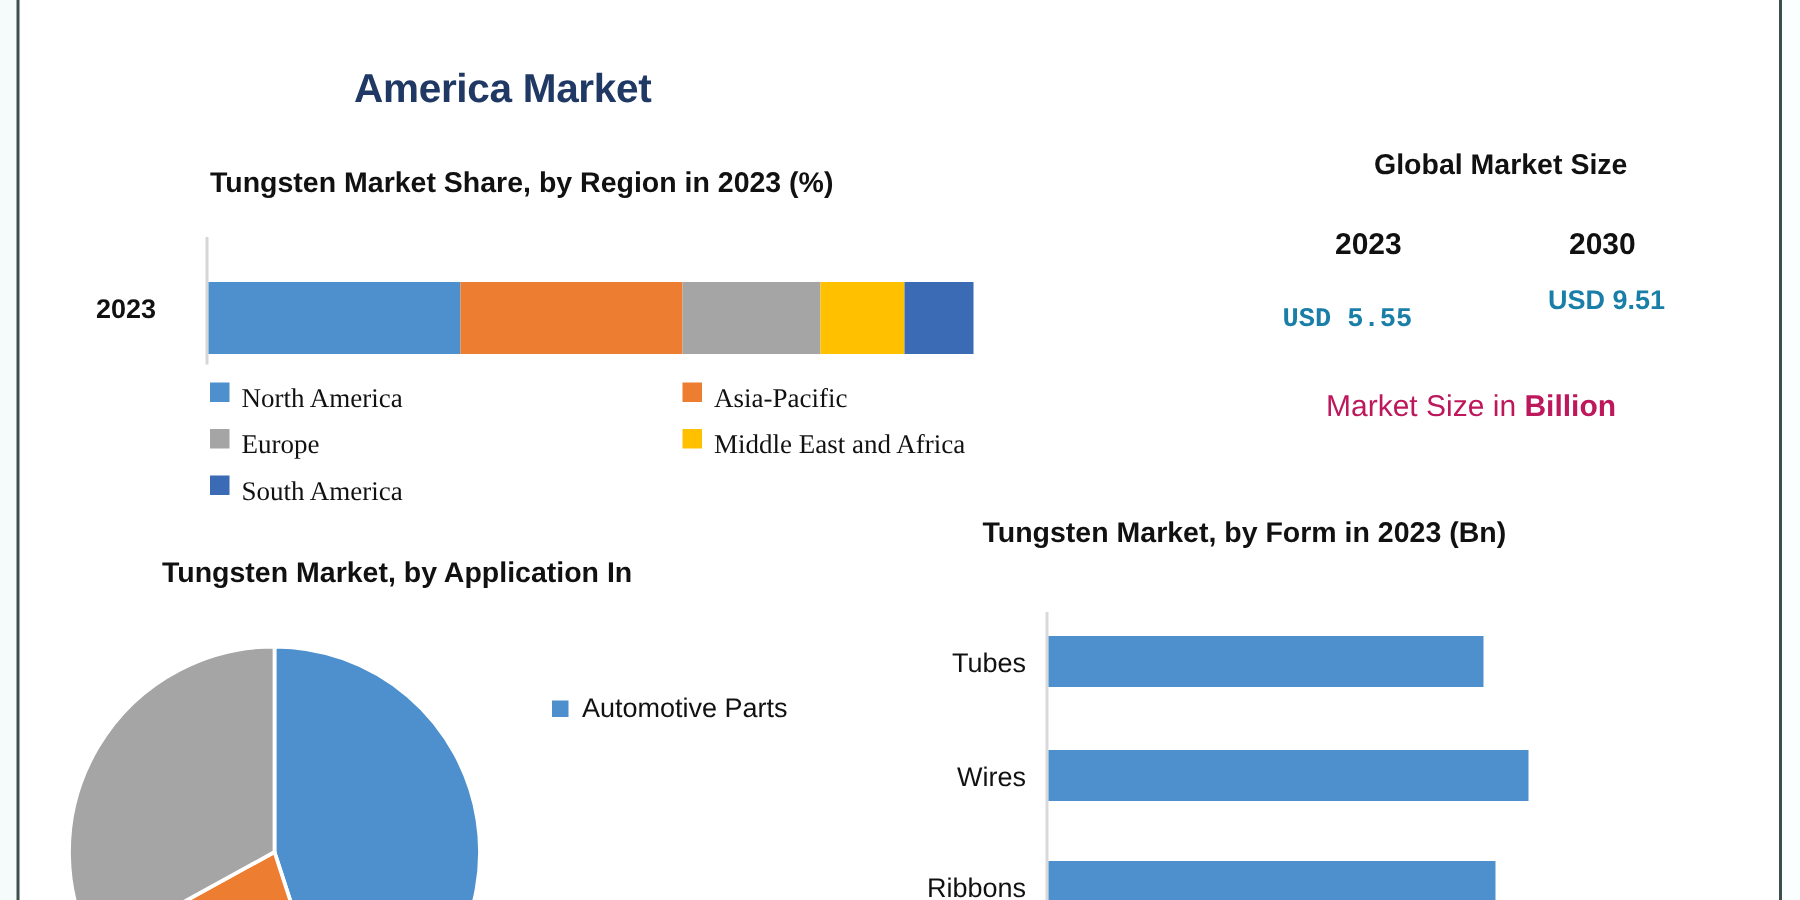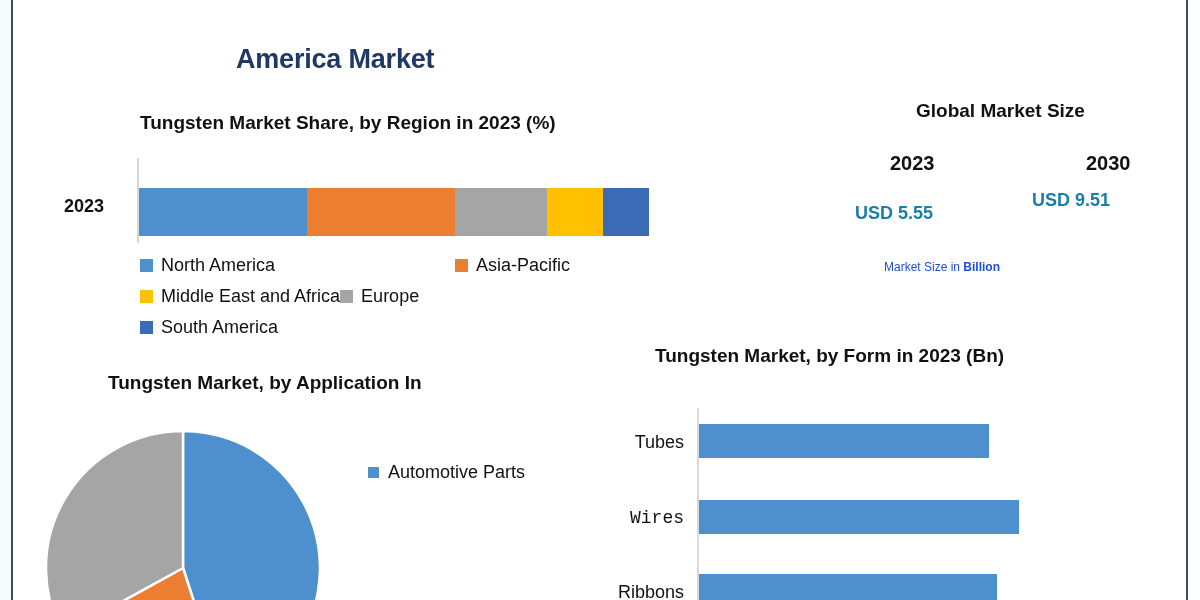--- a/index.html
+++ b/index.html
@@ -93,49 +93,50 @@
     position: absolute;
     left: 140px; top: 250px;
     width: 545px;
   }
   .reg-row {
     display: flex;
     height: 31px;
     align-items: center;
   }
   .reg-item {
-    display: flex; align-items: center;
+    display: flex; align-items: flex-start;
     font-size: 18px; color: #111;
     white-space: nowrap;
+    font-family: Liberation Serif, serif;
   }
   .reg-item.col1 { width: 315px; }
   .sw {
     width: 13px; height: 13px;
     margin-right: 8px;
     flex: 0 0 auto;
   }
 
   
   .gm-year {
     position: absolute;
     font-size: 20px; font-weight: bold; color: #111;
   }
   .gm-y1 { left: 890px; top: 152px; }
-  .gm-y2 { left: 1086px; top: 152px; }
+  .gm-y2 { left: 1046px; top: 152px; }
   .gm-val {
     position: absolute;
     font-size: 18px; font-weight: bold;
     color: #1a7fa8;
   }
-  .gm-v1 { left: 855px; top: 203px; }
+  .gm-v1 { left: 855px; top: 203px; font-family: Liberation Mono, monospace; }
   .gm-v2 { left: 1032px; top: 190px; }
   .gm-foot {
     position: absolute;
     left: 884px; top: 260px;
-    font-size: 12px; color: #1d4ed8;
+    font-size: 20px; color: #be185d;
     white-space: nowrap;
   }
   .gm-foot b { font-weight: bold; }
 
   
   .bf-axis {
     position: absolute;
     left: 697px; top: 408px;
     width: 2px; height: 192px;
     background: #d9d9d9;
@@ -203,27 +204,27 @@
       <div class="reg-item col1">
         <span class="sw" style="background: rgb(78, 144, 205);"></span>
         <span>North America</span>
       </div>
       <div class="reg-item">
         <span class="sw" style="background: rgb(237, 125, 49);"></span>
         <span>Asia-Pacific</span>
       </div>
     </div>
     <div class="reg-row">
+      <div class="reg-item col1">
+        <span class="sw" style="background: rgb(165, 165, 165);"></span>
+        <span>Europe</span>
+      </div>
       <div class="reg-item">
         <span class="sw" style="background: rgb(255, 192, 0);"></span>
         <span>Middle East and Africa</span>
-      </div>
-      <div class="reg-item col1">
-        <span class="sw" style="background: rgb(165, 165, 165);"></span>
-        <span>Europe</span>
       </div>
     </div>
     <div class="reg-row">
       <div class="reg-item col1">
         <span class="sw" style="background: rgb(59, 107, 181);"></span>
         <span>South America</span>
       </div>
     </div>
   </div>
 
@@ -257,18 +258,18 @@
       <span class="pl-txt">Automotive Parts</span>
     </div>
   </div>
 
   <div class="sec-title t-form">Tungsten Market, by Form in 2023 (Bn)</div>
   <div class="bf-axis"></div>
   <div id="form-bars">
       <div class="bf-bar" style="top: 424px; width: 290px; background: rgb(78, 144, 205);"></div>
       <div class="bf-label" style="left: 564px; top: 432px;">Tubes</div>
       <div class="bf-bar" style="top: 500px; width: 320px; background: rgb(78, 144, 205);"></div>
-      <div class="bf-label" style="left: 564px; top: 508px; font-family: Liberation Mono, monospace;">Wires</div>
+      <div class="bf-label" style="left: 564px; top: 508px;">Wires</div>
       <div class="bf-bar" style="top: 574px; width: 298px; background: rgb(78, 144, 205);"></div>
       <div class="bf-label" style="left: 564px; top: 582px;">Ribbons</div>
     </div>
 
 </div>
 
 </body></html>

